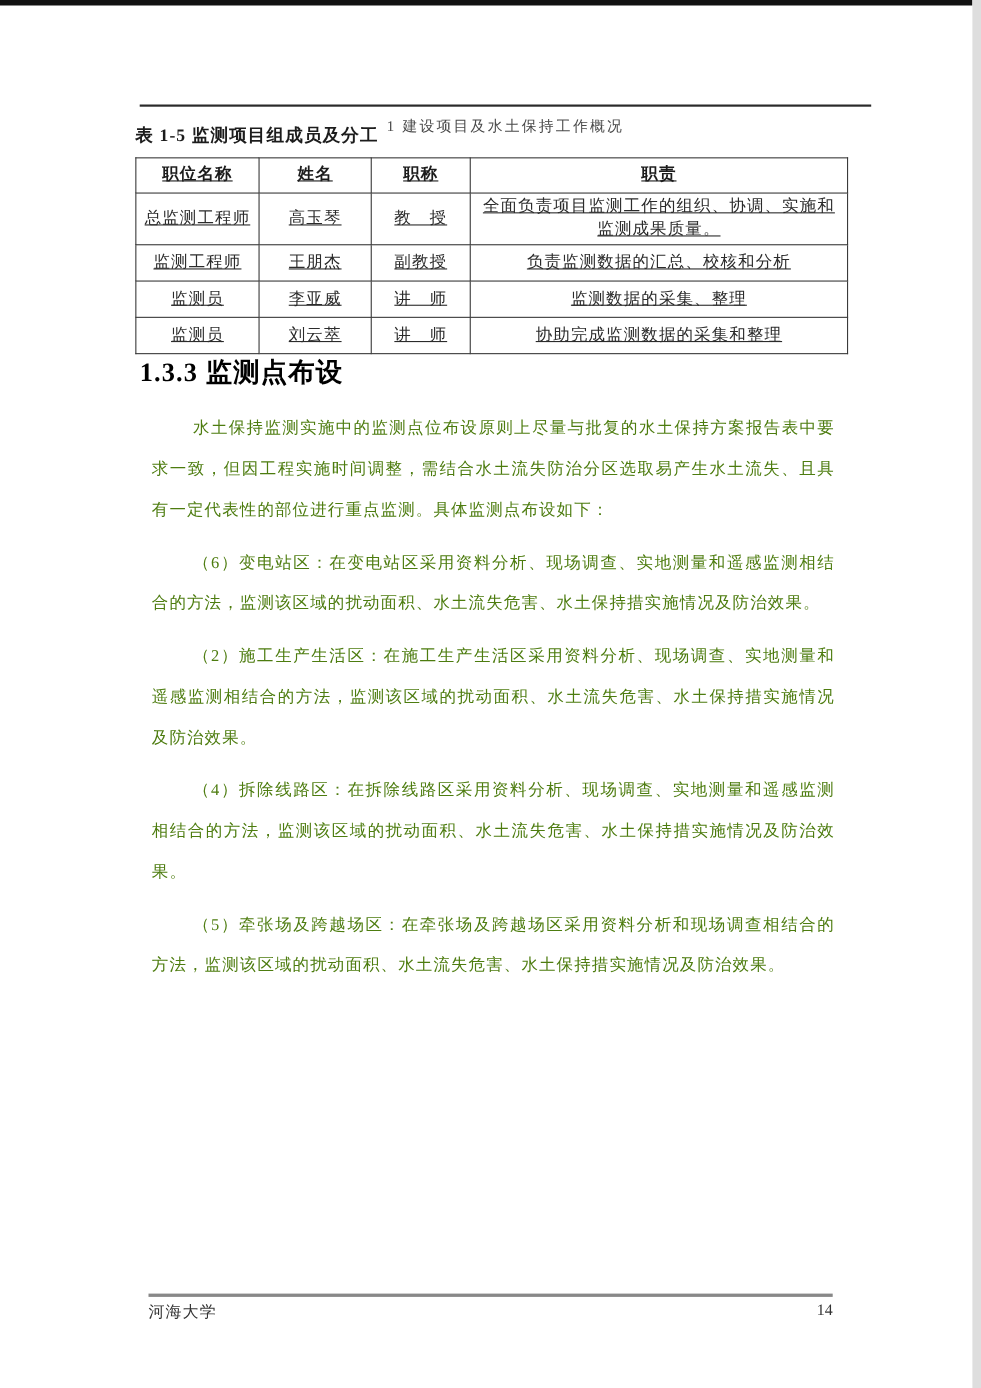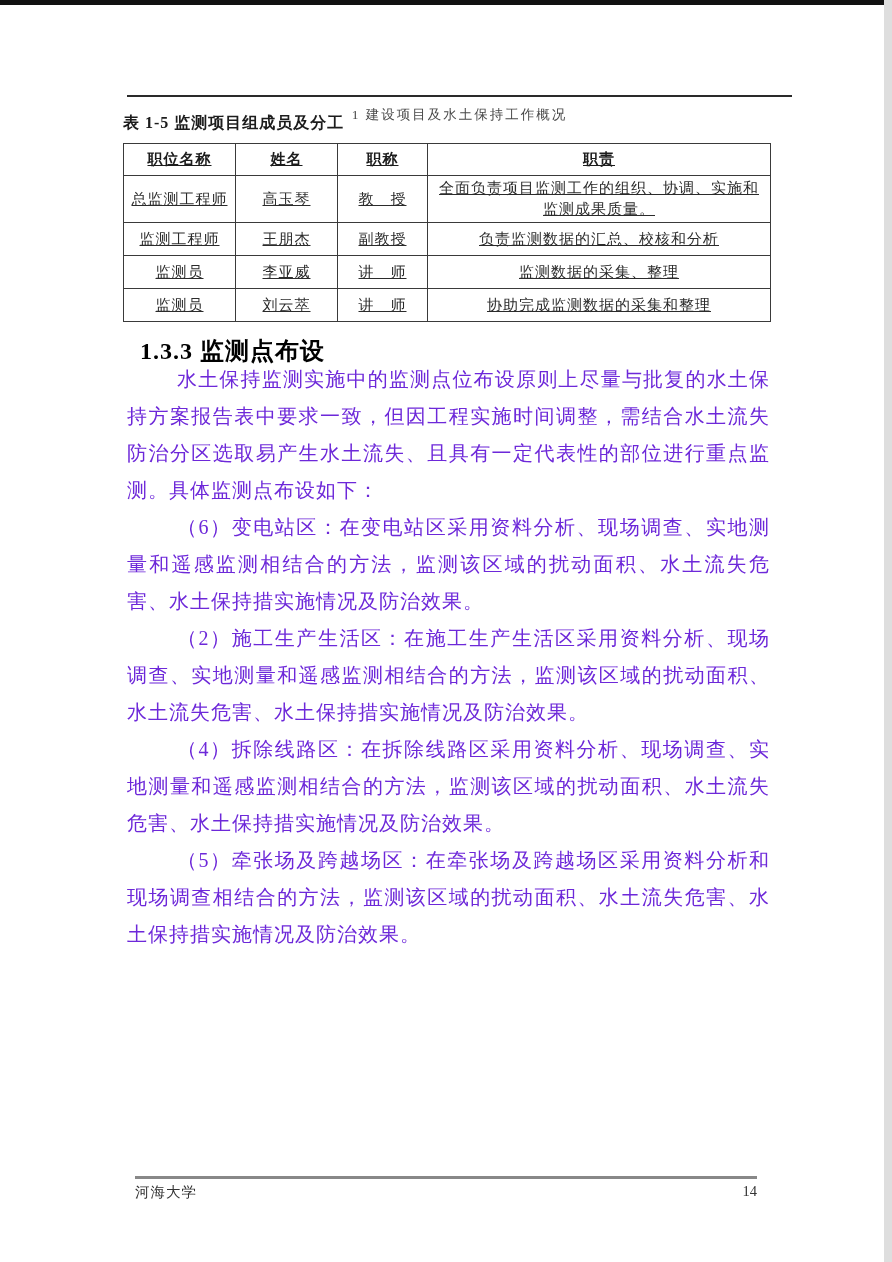--- a/index.html
+++ b/index.html
@@ -53,24 +53,24 @@
   table.members tr.r4 td{height:28px;}
   .section-heading{
     position:absolute;top:322px;left:127px;
     font-size:24px;font-weight:bold;color:#000;
     letter-spacing:1px;
   }
   .body-text{
     position:absolute;top:361px;left:127px;width:643px;
   }
   .body-text p{
-    margin:0;
-    font-size:20px;line-height:37px;
+    margin:11px;
+    font-size:15px;line-height:37px;
     text-align:justify;text-indent:2.5em;
-    letter-spacing:1px;color:#6d28d9;
+    letter-spacing:1px;color:#4d7c0f;
   }
   .footer-rule{
     position:absolute;top:1176px;left:135px;width:622px;height:0;
     border-top:3px solid #888;
   }
   .footer-institution{
     position:absolute;top:1183px;left:135px;
     font-size:14.5px;color:#333;letter-spacing:1px;
   }
   .footer-page{
@@ -123,21 +123,21 @@
   </tr>
   <tr class="r4">
     <td>监测员</td>
     <td>刘云萃</td>
     <td>讲　师</td>
     <td>协助完成监测数据的采集和整理</td>
   </tr>
 </tbody>
   </table>
 
-<h2 class="section-heading" style="margin:13px;">1.3.3 监测点布设</h2>
+<h2 class="section-heading" style="margin:0;">1.3.3 监测点布设</h2>
 
 <div class="body-text">
   <p>水土保持监测实施中的监测点位布设原则上尽量与批复的水土保持方案报告表中要求一致，但因工程实施时间调整，需结合水土流失防治分区选取易产生水土流失、且具有一定代表性的部位进行重点监测。具体监测点布设如下：</p>
   <p>（6）变电站区：在变电站区采用资料分析、现场调查、实地测量和遥感监测相结合的方法，监测该区域的扰动面积、水土流失危害、水土保持措实施情况及防治效果。</p>
   <p>（2）施工生产生活区：在施工生产生活区采用资料分析、现场调查、实地测量和遥感监测相结合的方法，监测该区域的扰动面积、水土流失危害、水土保持措实施情况及防治效果。</p>
   <p>（4）拆除线路区：在拆除线路区采用资料分析、现场调查、实地测量和遥感监测相结合的方法，监测该区域的扰动面积、水土流失危害、水土保持措实施情况及防治效果。</p>
   <p>（5）牵张场及跨越场区：在牵张场及跨越场区采用资料分析和现场调查相结合的方法，监测该区域的扰动面积、水土流失危害、水土保持措实施情况及防治效果。</p>
 </div>
 
 <div class="footer-rule"></div>

